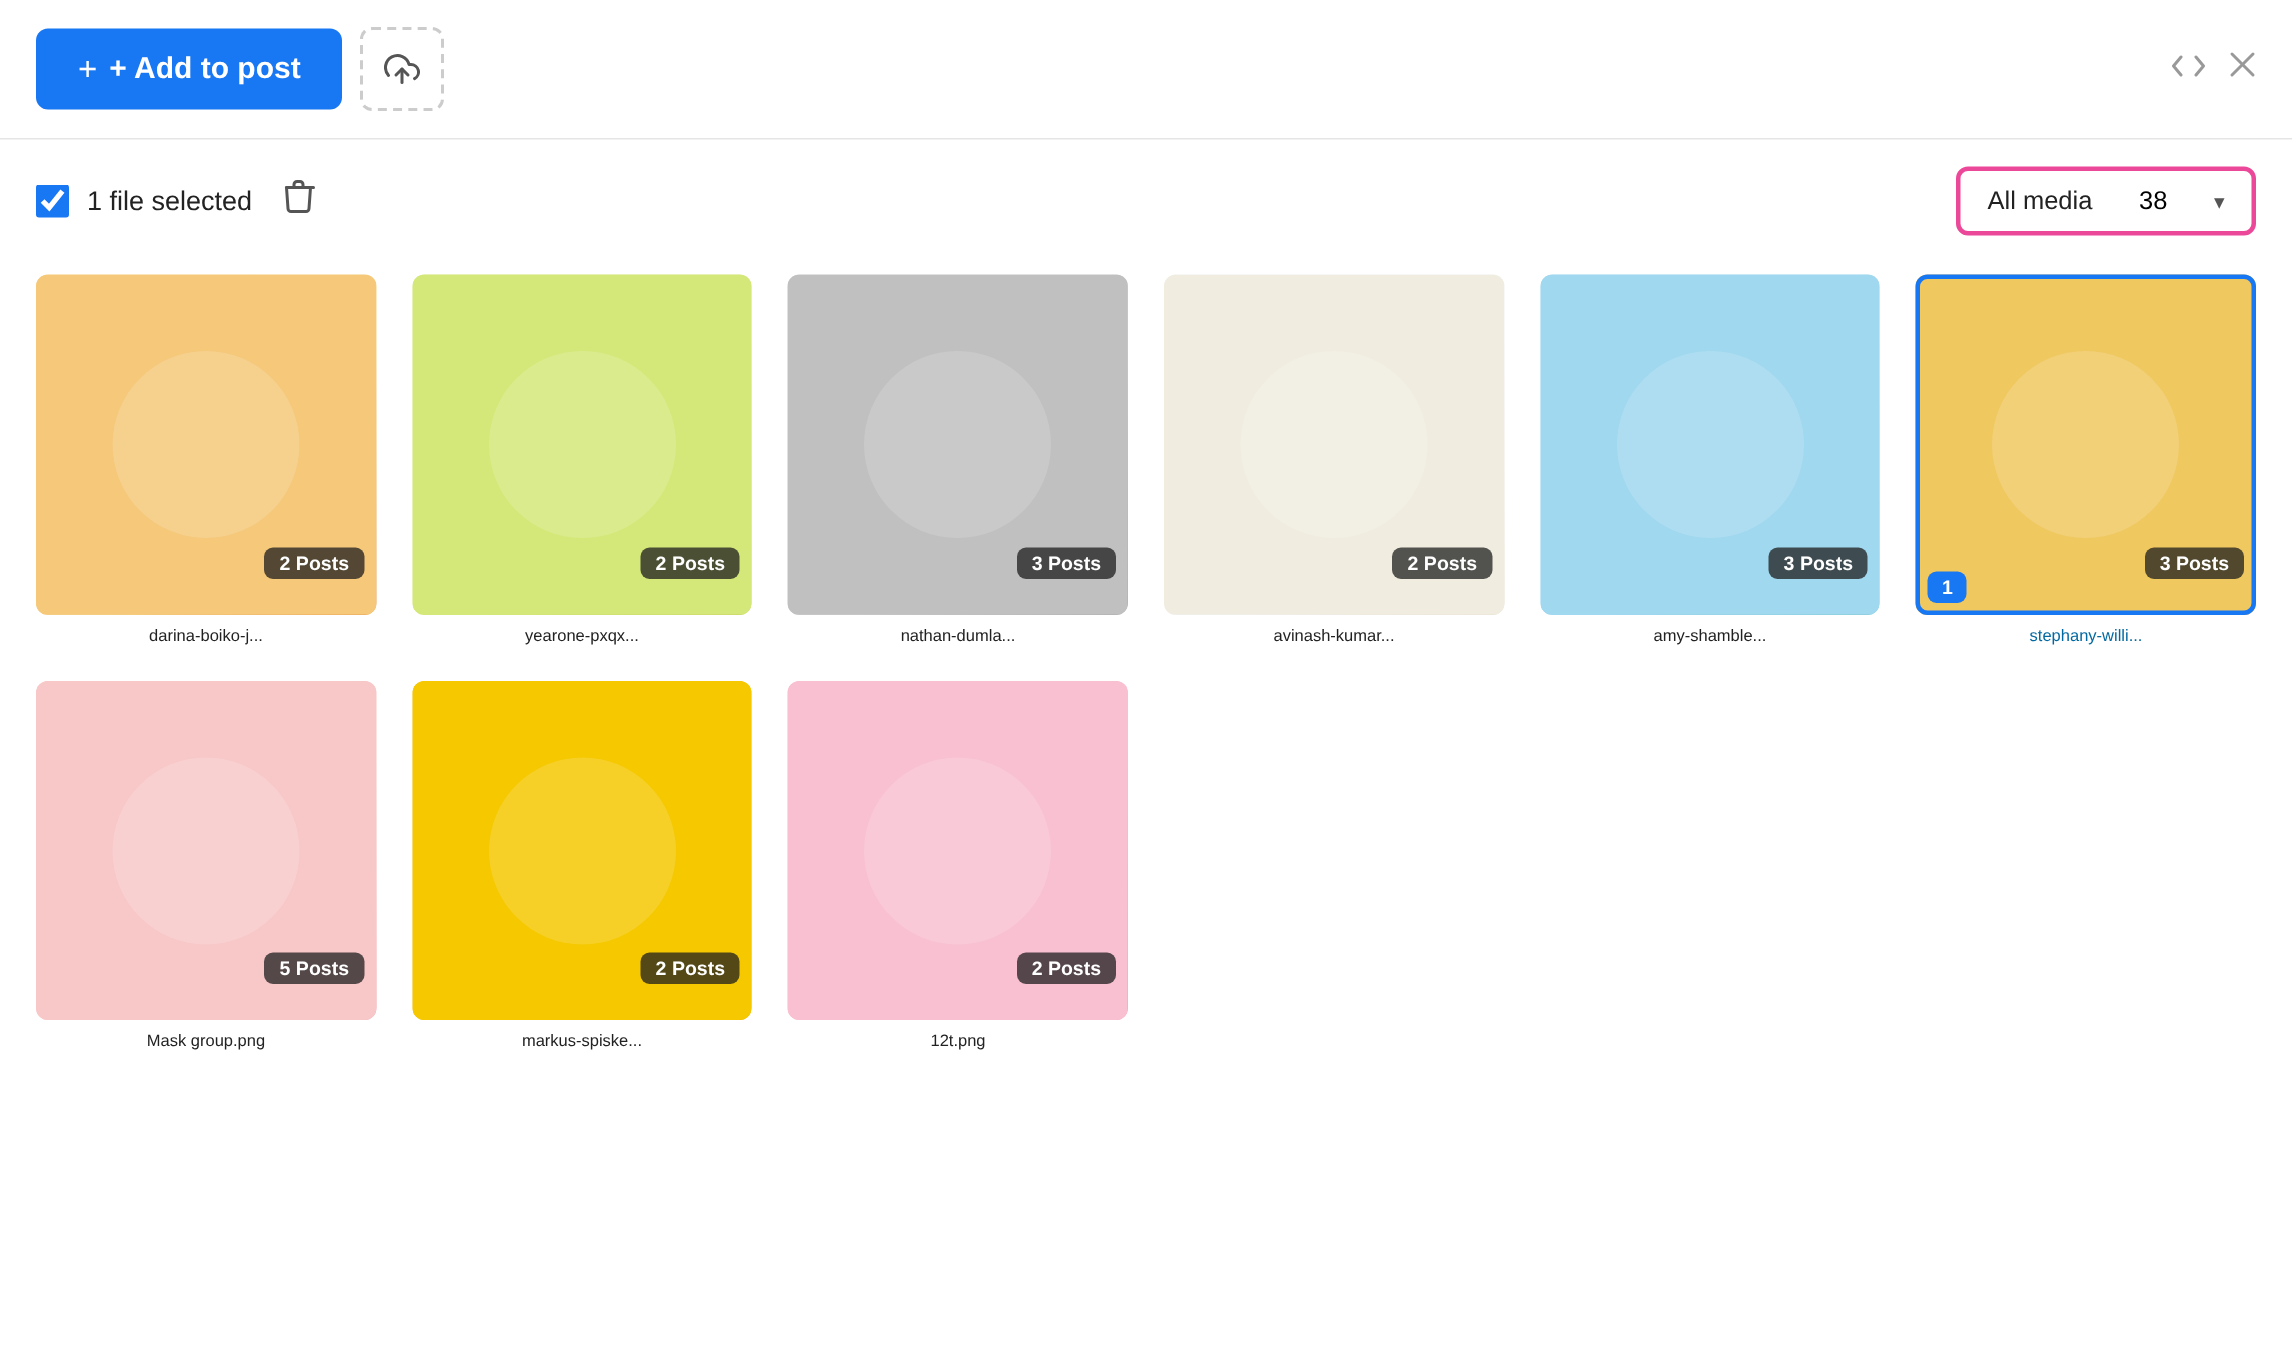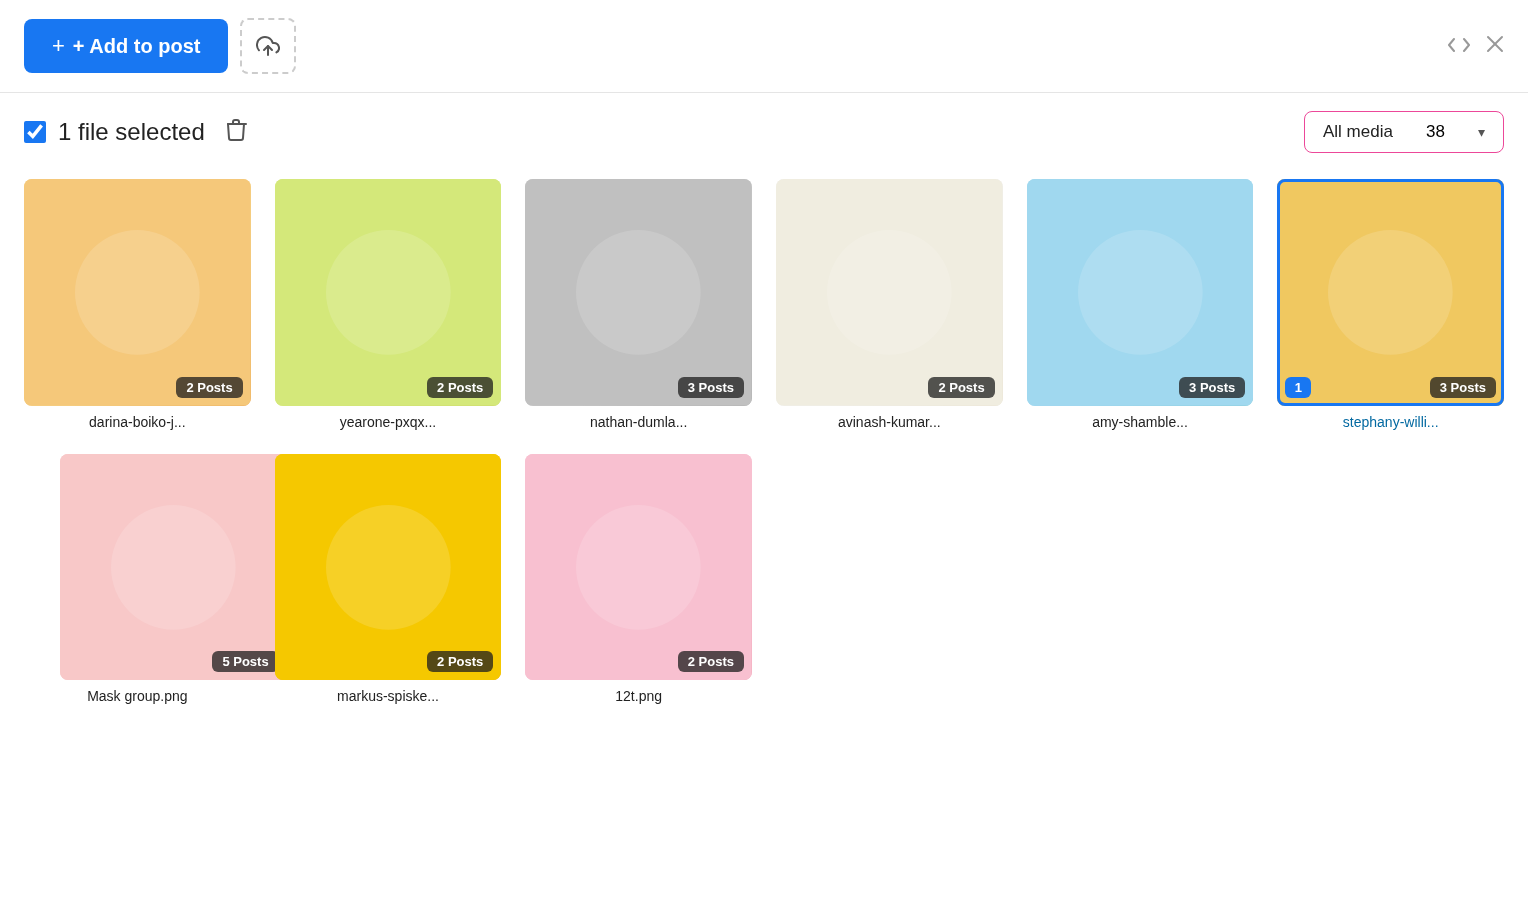--- a/index.html
+++ b/index.html
@@ -70,40 +70,40 @@
       padding: 18px 24px;
       gap: 12px;
     }
     .select-checkbox {
       width: 22px;
       height: 22px;
       accent-color: #1877F2;
       cursor: pointer;
     }
     .selected-label {
-      font-size: 24px;
+      font-size: 18px;
       color: #222;
       font-weight: 500;
     }
     .delete-btn {
       background: none;
       border: none;
       cursor: pointer;
       color: #555;
       font-size: 20px;
       padding: 4px 8px;
     }
     .toolbar-right {
       margin-left: auto;
     }
     .media-dropdown {
       display: flex;
       align-items: center;
       gap: 8px;
-      border: 1px solid #ec4899;
+      border: 3px solid #ec4899;
       border-radius: 8px;
       padding: 10px 18px;
       font-size: 17px;
       background: #fff;
       cursor: pointer;
       min-width: 200px;
       justify-content: space-between;
     }
     .media-dropdown .label { color: #222; font-weight: 500; }
     .media-dropdown .count { color: #000000; font-weight: 400; }
@@ -125,21 +125,21 @@
     .media-thumb {
       position: relative;
       border-radius: 8px;
       overflow: hidden;
       width: 100%;
       aspect-ratio: 1;
       background: #f0f0f0;
     }
     .media-thumb .posts-badge {
       position: absolute;
-      bottom: 8px;
+      bottom: 24px;
       right: 8px;
       background: rgba(30,30,30,0.75);
       color: #fff;
       font-size: 13px;
       font-weight: 600;
       border-radius: 6px;
       padding: 3px 10px;
     }
     .media-thumb .select-num {
       position: absolute;
@@ -152,40 +152,40 @@
       border-radius: 6px;
       padding: 3px 9px;
       min-width: 26px;
       text-align: center;
     }
     .media-thumb.selected {
       outline: 3px solid #1877F2;
       outline-offset: -3px;
     }
     .media-name {
-      font-size: 14px;
+      font-size: 11px;
       color: #222;
       text-align: center;
       white-space: nowrap;
       overflow: hidden;
       text-overflow: ellipsis;
     }
     .media-name.highlighted { color: #0369a1; }
 
     
     .img-darina { background: linear-gradient(135deg, #f5d38a 60%, #e8a050 100%); }
     .img-ashkdn { background: linear-gradient(135deg, #f5c842 60%, #e0b020 100%); }
     .img-karolina { background: linear-gradient(135deg, #f5b8c8 60%, #e8d0e0 100%); }
     .img-yearone { background: linear-gradient(135deg, #d4e87a 60%, #c8d060 100%); }
     .img-nathan { background: linear-gradient(135deg, #ccc 60%, #aaa 100%); }
     .img-avinash { background: linear-gradient(135deg, #f0f0f0 60%, #e8e0d0 100%); }
     .img-amy { background: linear-gradient(135deg, #a0d8ef 60%, #7ec8d0 100%); }
     .img-stephany { background: linear-gradient(135deg, #f5d38a 50%, #c8a030 100%); }
     .img-maemu { background: linear-gradient(135deg, #6bc8e8 60%, #40a8d0 100%); }
-    .img-mask { background: linear-gradient(135deg, #f8c8c8 60%, #f0a0a8 100%); margin-left: 36px; }
+    .img-mask { background: linear-gradient(135deg, #f8c8c8 60%, #f0a0a8 100%); }
     .img-markus { background: linear-gradient(135deg, #f5c000 60%, #e8a800 100%); }
     .img-12t { background: linear-gradient(135deg, #f8c0d0 60%, #f0a0b0 100%); }
 
     
     .thumb-canvas {
       width: 100%;
       height: 100%;
     }
   </style>
 </head>

